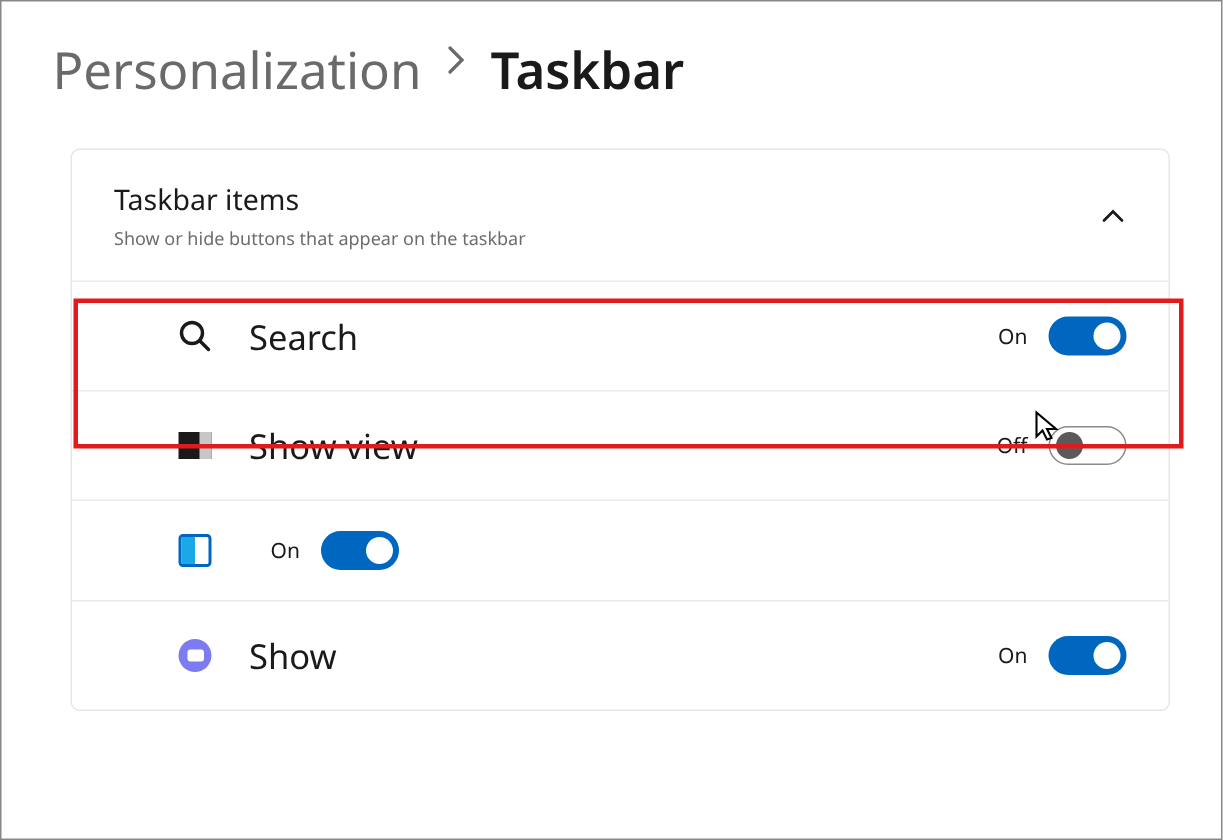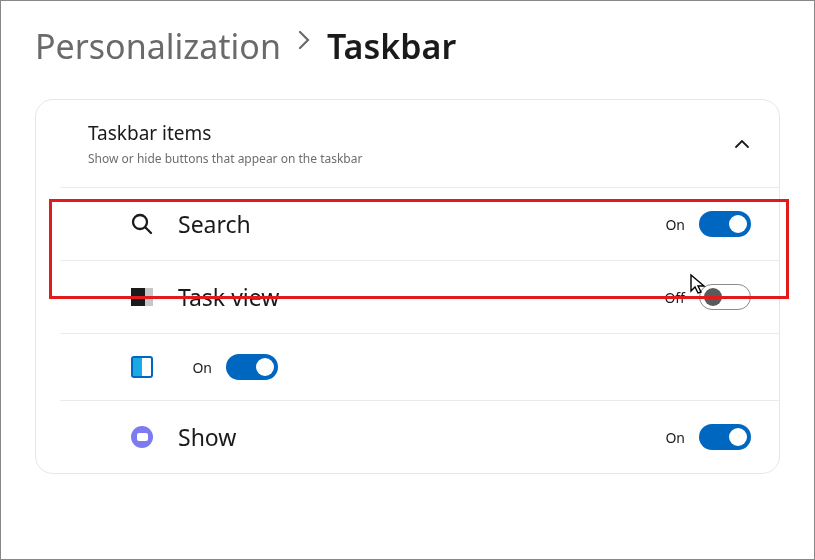--- a/index.html
+++ b/index.html
@@ -27,26 +27,25 @@
     .header-sep {
       font-size: 26px;
       color: #6a6a6a;
     }
     .header-current {
       font-size: 34px;
       font-weight: 600;
       color: #1a1a1a;
     }
     .panel {
-      margin: 12px 34px 0 34px;
+      margin: 12px 34px 0 46px;
       border: 1px solid #e6e6e6;
-      border-radius: 18px;
+      border-radius: 6px;
       background: #fff;
       overflow: visible;
-      padding-left: 24px;
     }
     .section-head {
       display: flex;
       align-items: center;
       padding: 20px 28px 20px 28px;
       border-bottom: 1px solid #eceaea;
     }
     .section-texts { flex: 1; }
     .section-title {
       font-size: 19px;
@@ -178,21 +177,21 @@
     <span class="row-state">On</span>
     <div class="toggle on">
         <div class="knob"></div>
       </div>
   </div>
 
   <div class="row">
     <span class="row-icon">
       <span class="taskview-icon"></span>
     </span>
-    <span class="row-label">Task view</span>
+    <span class="row-label">Show view</span>
     <span class="row-state">Off</span>
     <div class="toggle off">
         <div class="knob"></div>
       </div>
   </div>
 
   <div class="row">
     <span class="row-icon">
       <span class="widgets-icon"></span>
     </span>

